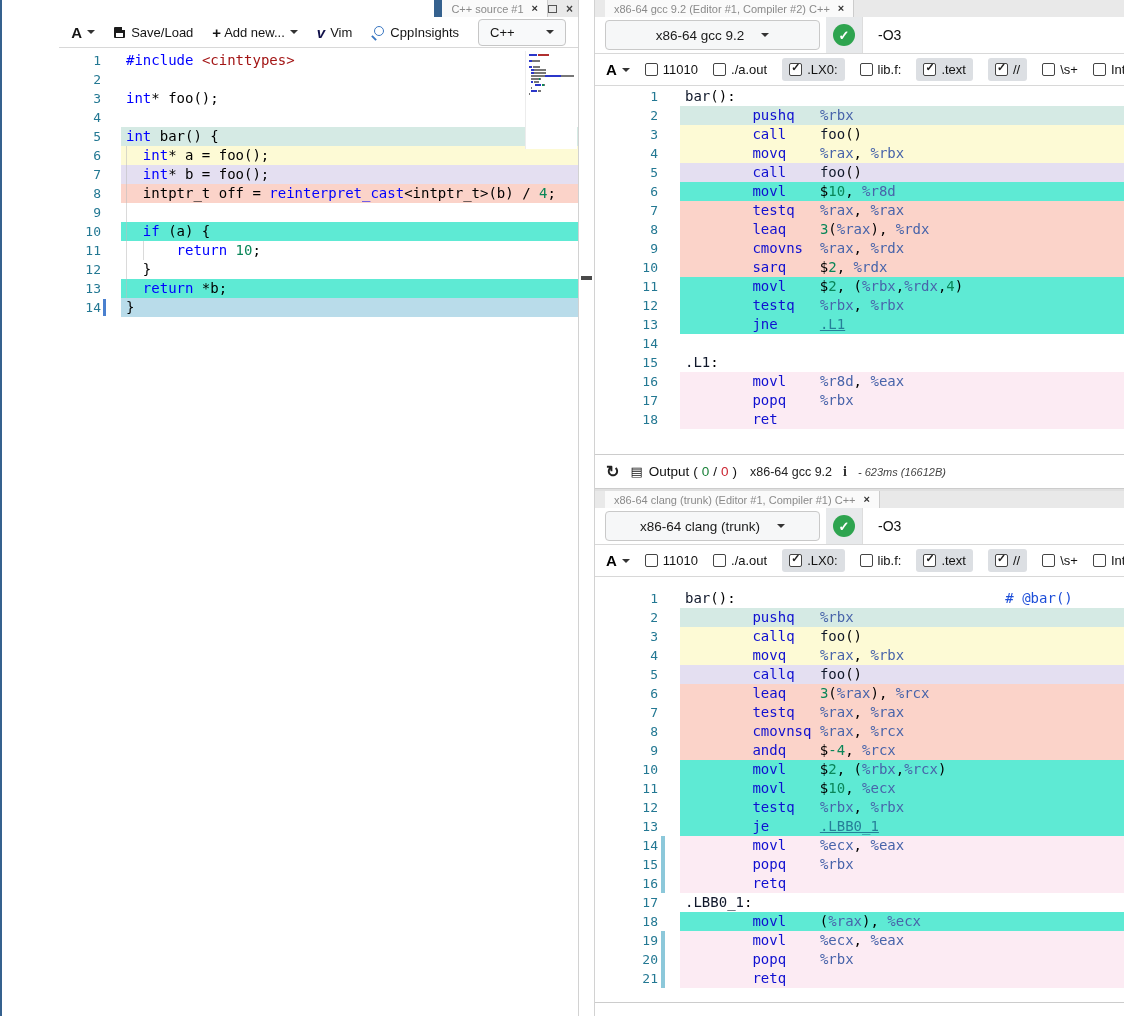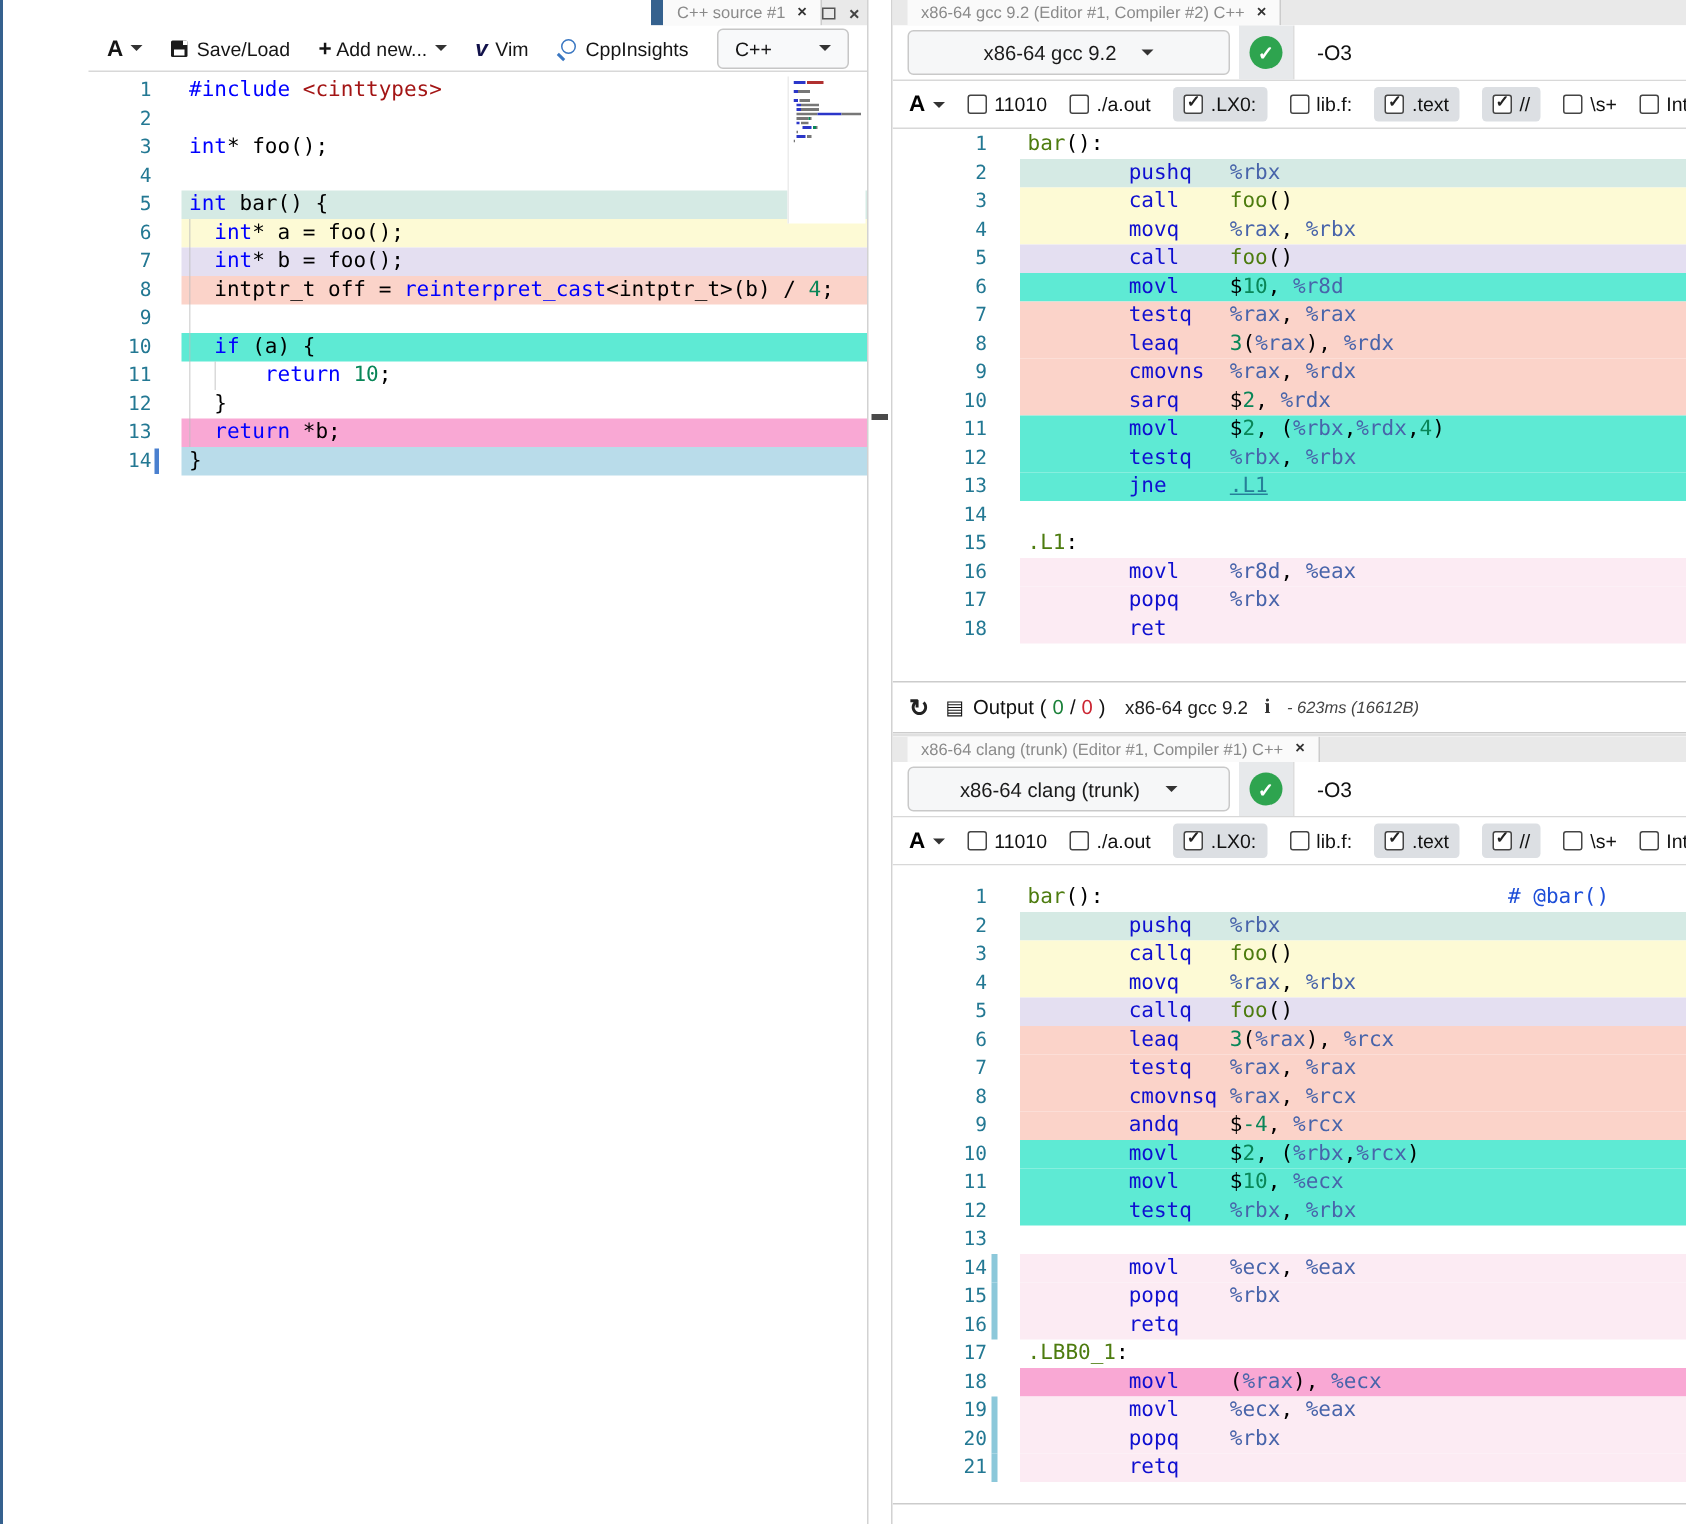--- a/index.html
+++ b/index.html
@@ -89,26 +89,26 @@
   .crow .gslot { flex:none; position:relative; }
   .crow .cnt { padding-left:5px; }
   .src .ln { width:48px; } .src .gslot { width:20px; } .src .cnt { width:457px; flex:none; }
   .asm .ln { width:63px; } .asm .gslot { width:22px; } .asm .cnt { flex:1; }
   .cursorbar { position:absolute; left:2px; top:1px; width:3px; height:17px; background:#4a80cf; }
   .glyphbar  { position:absolute; left:3px; top:0; width:4px; height:19px; background:#8cc8da; }
 
   .hl-teal   { background:#d5eae4; } .hl-yellow { background:#fdfad5; }
   .hl-lav    { background:#e4dff1; } .hl-pink   { background:#fbd3c9; }
   .hl-blue   { background:#5eead4; } .hl-orange { background:#5eead4; }
-  .hl-green  { background:#f9a8d4; } .hl-pale   { background:#fcebf3; }
+  .hl-green  { background:#5eead4; } .hl-pale   { background:#fcebf3; }
   .hl-cyan   { background:#b9dcea; }
 
   .tk-k { color:#0000ff; } .tk-s { color:#a31515; } .tk-n { color:#098658; }
   .tk-d { color:#000; }    .tk-i { color:#0f0fd0; } .tk-r { color:#4864aa; }
-  .tk-l { color:#4d7c0f; } .tk-c { color:#1d4ed8; }
+  .tk-l { color:#0f172a; } .tk-c { color:#1d4ed8; }
   .tk-lk { color:#267f99; text-decoration:underline; }
 
   .iguide { position:absolute; width:1px; background:#bbb; opacity:.55; }
   .g1 { left:73px; top:98px;  height:152px; }
   .g2 { left:90px; top:193px; height:19px; }
 
   .minimap { position:absolute; right:1px; top:3px; width:52px; height:98px; background:#fff;
              border-left:1px solid #ececec; padding-top:2px; }
   .mrow { display:flex; height:2px; margin:1px 3px 0 3px; overflow:hidden; }
   .mrow span { flex:none; height:2px; }
@@ -433,21 +433,21 @@
             <div class="crow asm"><span class="ln">3</span><span class="gslot"></span><span class="cnt hl-yellow"><span class="tk-d">        </span><span class="tk-i">callq</span><span class="tk-d">   </span><span class="tk-l">foo</span><span class="tk-d">()</span></span></div>
             <div class="crow asm"><span class="ln">4</span><span class="gslot"></span><span class="cnt hl-yellow"><span class="tk-d">        </span><span class="tk-i">movq</span><span class="tk-d">    </span><span class="tk-r">%rax</span><span class="tk-d">, </span><span class="tk-r">%rbx</span></span></div>
             <div class="crow asm"><span class="ln">5</span><span class="gslot"></span><span class="cnt hl-lav"><span class="tk-d">        </span><span class="tk-i">callq</span><span class="tk-d">   </span><span class="tk-l">foo</span><span class="tk-d">()</span></span></div>
             <div class="crow asm"><span class="ln">6</span><span class="gslot"></span><span class="cnt hl-pink"><span class="tk-d">        </span><span class="tk-i">leaq</span><span class="tk-d">    </span><span class="tk-n">3</span><span class="tk-d">(</span><span class="tk-r">%rax</span><span class="tk-d">), </span><span class="tk-r">%rcx</span></span></div>
             <div class="crow asm"><span class="ln">7</span><span class="gslot"></span><span class="cnt hl-pink"><span class="tk-d">        </span><span class="tk-i">testq</span><span class="tk-d">   </span><span class="tk-r">%rax</span><span class="tk-d">, </span><span class="tk-r">%rax</span></span></div>
             <div class="crow asm"><span class="ln">8</span><span class="gslot"></span><span class="cnt hl-pink"><span class="tk-d">        </span><span class="tk-i">cmovnsq</span><span class="tk-d"> </span><span class="tk-r">%rax</span><span class="tk-d">, </span><span class="tk-r">%rcx</span></span></div>
             <div class="crow asm"><span class="ln">9</span><span class="gslot"></span><span class="cnt hl-pink"><span class="tk-d">        </span><span class="tk-i">andq</span><span class="tk-d">    $</span><span class="tk-n">-4</span><span class="tk-d">, </span><span class="tk-r">%rcx</span></span></div>
             <div class="crow asm"><span class="ln">10</span><span class="gslot"></span><span class="cnt hl-blue"><span class="tk-d">        </span><span class="tk-i">movl</span><span class="tk-d">    $</span><span class="tk-n">2</span><span class="tk-d">, (</span><span class="tk-r">%rbx</span><span class="tk-d">,</span><span class="tk-r">%rcx</span><span class="tk-d">)</span></span></div>
             <div class="crow asm"><span class="ln">11</span><span class="gslot"></span><span class="cnt hl-blue"><span class="tk-d">        </span><span class="tk-i">movl</span><span class="tk-d">    $</span><span class="tk-n">10</span><span class="tk-d">, </span><span class="tk-r">%ecx</span></span></div>
             <div class="crow asm"><span class="ln">12</span><span class="gslot"></span><span class="cnt hl-orange"><span class="tk-d">        </span><span class="tk-i">testq</span><span class="tk-d">   </span><span class="tk-r">%rbx</span><span class="tk-d">, </span><span class="tk-r">%rbx</span></span></div>
-            <div class="crow asm"><span class="ln">13</span><span class="gslot"></span></div>
+            <div class="crow asm"><span class="ln">13</span><span class="gslot"></span><span class="cnt hl-orange"><span class="tk-d">        </span><span class="tk-i">je</span><span class="tk-d">      </span><span class="tk-lk">.LBB0_1</span></span></div>
             <div class="crow asm"><span class="ln">14</span><span class="gslot"><span class="glyphbar"></span></span><span class="cnt hl-pale"><span class="tk-d">        </span><span class="tk-i">movl</span><span class="tk-d">    </span><span class="tk-r">%ecx</span><span class="tk-d">, </span><span class="tk-r">%eax</span></span></div>
             <div class="crow asm"><span class="ln">15</span><span class="gslot"><span class="glyphbar"></span></span><span class="cnt hl-pale"><span class="tk-d">        </span><span class="tk-i">popq</span><span class="tk-d">    </span><span class="tk-r">%rbx</span></span></div>
             <div class="crow asm"><span class="ln">16</span><span class="gslot"><span class="glyphbar"></span></span><span class="cnt hl-pale"><span class="tk-d">        </span><span class="tk-i">retq</span></span></div>
             <div class="crow asm"><span class="ln">17</span><span class="gslot"></span><span class="cnt"><span class="tk-l">.LBB0_1</span><span class="tk-d">:</span></span></div>
             <div class="crow asm"><span class="ln">18</span><span class="gslot"></span><span class="cnt hl-green"><span class="tk-d">        </span><span class="tk-i">movl</span><span class="tk-d">    (</span><span class="tk-r">%rax</span><span class="tk-d">), </span><span class="tk-r">%ecx</span></span></div>
             <div class="crow asm"><span class="ln">19</span><span class="gslot"><span class="glyphbar"></span></span><span class="cnt hl-pale"><span class="tk-d">        </span><span class="tk-i">movl</span><span class="tk-d">    </span><span class="tk-r">%ecx</span><span class="tk-d">, </span><span class="tk-r">%eax</span></span></div>
             <div class="crow asm"><span class="ln">20</span><span class="gslot"><span class="glyphbar"></span></span><span class="cnt hl-pale"><span class="tk-d">        </span><span class="tk-i">popq</span><span class="tk-d">    </span><span class="tk-r">%rbx</span></span></div>
             <div class="crow asm"><span class="ln">21</span><span class="gslot"><span class="glyphbar"></span></span><span class="cnt hl-pale"><span class="tk-d">        </span><span class="tk-i">retq</span></span></div>
           </div>
       </div>

